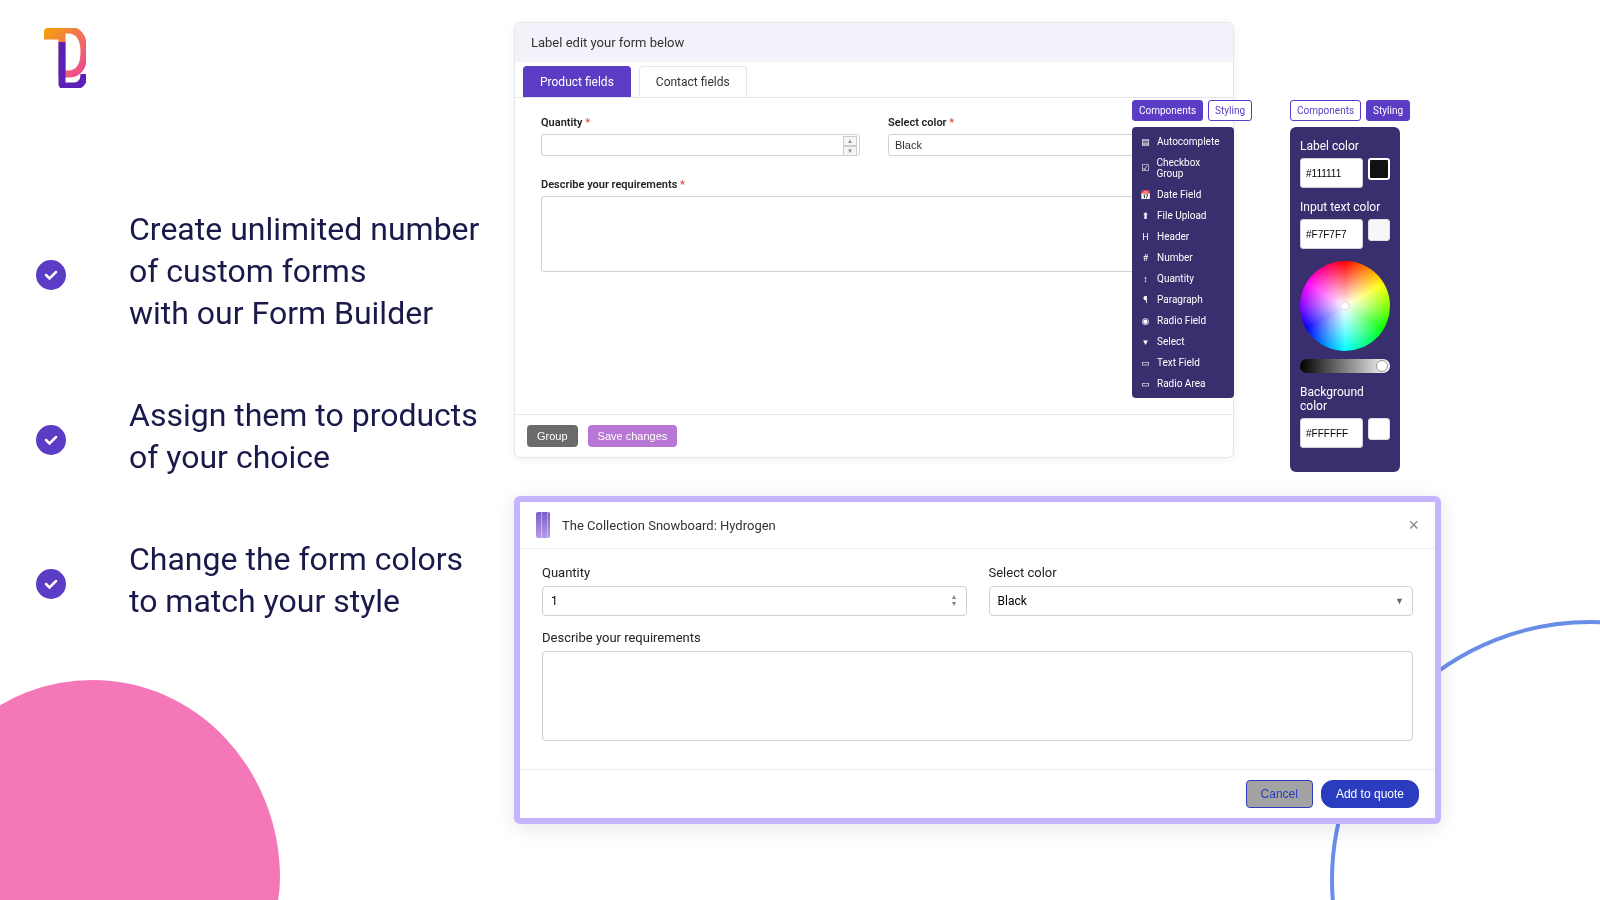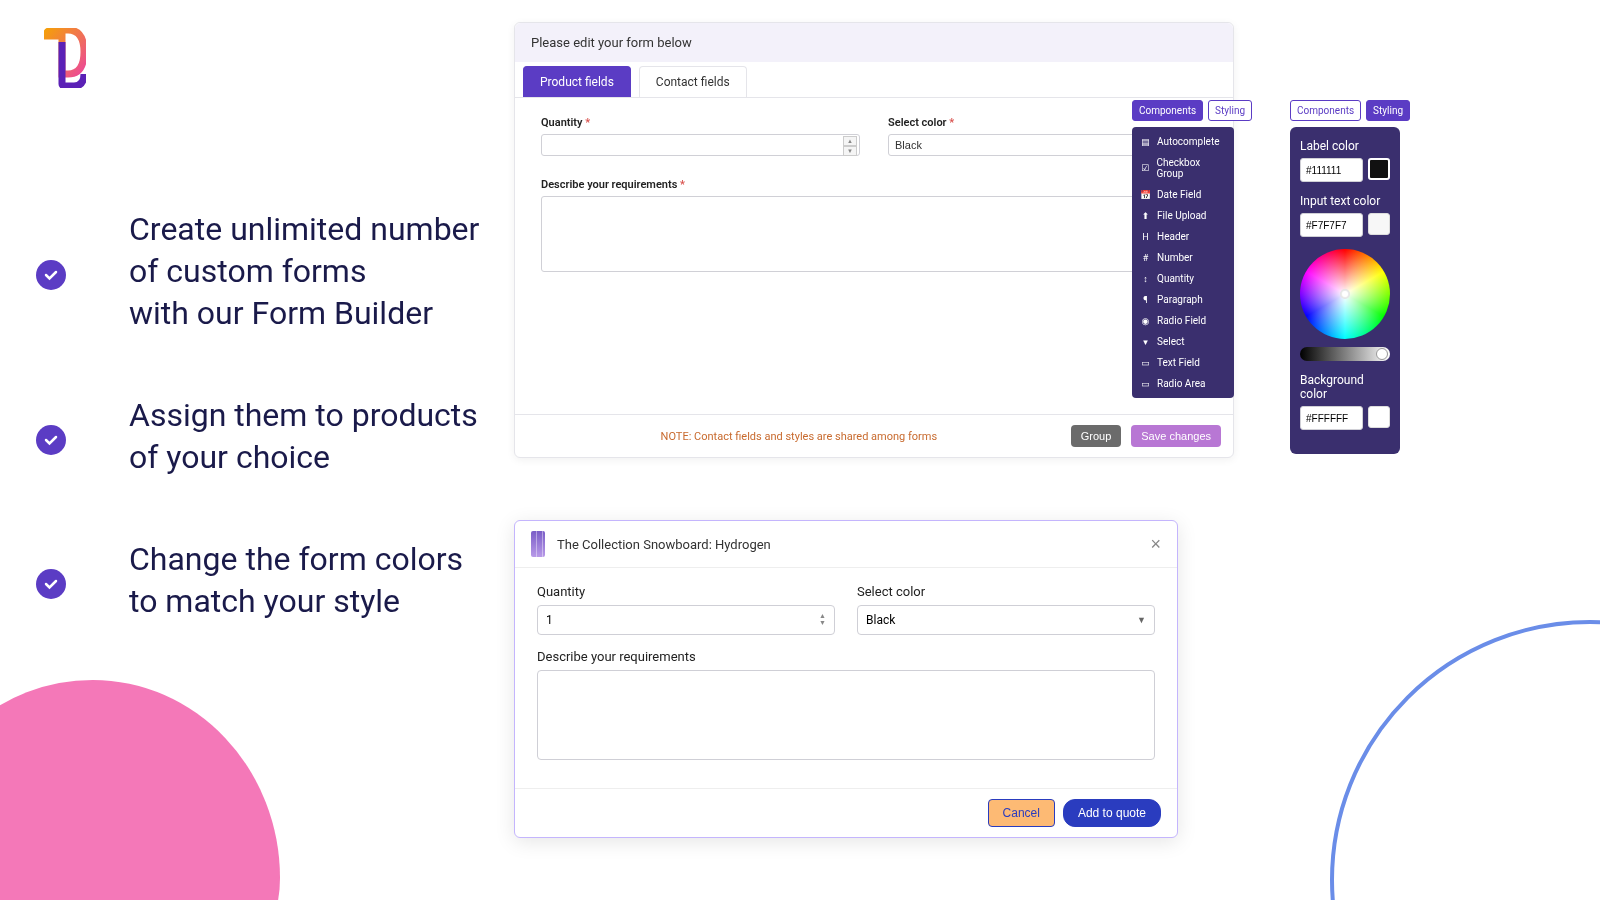--- a/index.html
+++ b/index.html
@@ -56,50 +56,50 @@
 .palette-list { background: #3a2f6e; border-radius: 4px; padding: 4px 0; }
 .palette-item { display: flex; align-items: center; gap: 6px; padding: 5px 8px; font-size: 10px; color: #fff; cursor: pointer; }
 .palette-item .pi-icon { width: 11px; height: 11px; display: inline-flex; align-items: center; justify-content: center; font-size: 9px; }
 
 
 .style-panel { position: absolute; left: 1290px; top: 100px; width: 110px; }
 .style-tabs { display: flex; gap: 5px; margin-bottom: 6px; }
 .style-body { background: #3a2f6e; border-radius: 6px; padding: 12px 10px; color: #fff; }
 .style-label { font-size: 12px; margin-bottom: 5px; display: block; }
 .color-row { display: flex; gap: 5px; margin-bottom: 12px; }
-.color-row input { flex: 1; height: 24px; border: 1px solid #d0d0d6; border-radius: 3px; font-size: 10px; padding: 0 5px; min-width: 0; }
+.color-row input { flex: 1; height: 30px; border: 1px solid #d0d0d6; border-radius: 3px; font-size: 10px; padding: 0 5px; min-width: 0; }
 .swatch { width: 22px; height: 22px; border: 2px solid #fff; border-radius: 3px; flex-shrink: 0; }
 .swatch.black { background: #111111; }
 .swatch.white { background: #ffffff; border: 1px solid #ddd; }
 .swatch.grey { background: #f7f7f7; border: 1px solid #ddd; }
 .wheel { width: 90px; height: 90px; border-radius: 50%; margin: 4px auto 8px; position: relative; background: conic-gradient(red, yellow, lime, cyan, blue, magenta, red); }
 .wheel::after { content:""; position:absolute; inset:0; border-radius:50%; background: radial-gradient(circle, #fff 0%, rgba(255,255,255,0) 70%); }
 .wheel-handle { position: absolute; width: 10px; height: 10px; border: 2px solid #000; border-radius: 50%; background: #fff; left: 50%; top: 50%; transform: translate(-50%,-50%); }
 .value-slider { height: 14px; border-radius: 7px; background: linear-gradient(to right, #000, #fff); position: relative; margin-bottom: 12px; }
 .value-slider .handle { position: absolute; right: 2px; top: 1px; width: 12px; height: 12px; border-radius: 50%; background: #fff; border: 1px solid #999; }
 
 
-.modal { position: absolute; left: 514px; top: 520px; width: 664px; background: #fff; border: 1px solid #c4b5fd; border-radius: 6px; box-shadow: 0 4px 20px rgba(0,0,0,0.1); }
+.modal { position: absolute; left: 514px; top: 496px; width: 927px; background: #fff; border: 6px solid #c4b5fd; border-radius: 6px; box-shadow: 0 4px 20px rgba(0,0,0,0.1); }
 .modal-header { display: flex; align-items: center; padding: 10px 16px; border-bottom: 1px solid #eee; }
 .product-thumb { width: 14px; height: 26px; background: linear-gradient(#7a5dc7, #b89ae8); border-radius: 2px; margin-right: 12px; display: flex; }
 .product-thumb span { width: 6px; border-right: 1px solid rgba(255,255,255,0.4); }
 .modal-title { flex: 1; font-size: 13px; color: #333; }
 .modal-close { font-size: 18px; color: #888; cursor: pointer; background: none; border: none; }
 .modal-body { padding: 16px 22px 10px; }
 .mrow { display: flex; gap: 22px; margin-bottom: 14px; }
 .mfield { flex: 1; }
 .mfield label { display: block; font-size: 13px; color: #222; margin-bottom: 6px; }
 .mfield .minput { width: 100%; height: 30px; border: 1px solid #cfcfd6; border-radius: 4px; font-size: 12px; padding: 0 8px; background: #fff; position: relative; }
 .mfield .num { display:flex; align-items:center; justify-content: space-between; }
 .mfield .num .sp { display:flex; flex-direction:column; font-size:7px; color:#888; line-height:7px;}
 .mfield .sel { display:flex; align-items:center; justify-content: space-between; }
 .mfield .sel .chev { font-size: 9px; color:#666; }
 .mfield textarea { width: 100%; height: 90px; border: 1px solid #cfcfd6; border-radius: 4px; font-size: 12px; padding: 8px; resize: none; }
 .modal-footer { display: flex; justify-content: flex-end; gap: 8px; padding: 10px 16px; border-top: 1px solid #eee; }
-.btn-outline { background: #fdba74; border: 1px solid #2a3cbf; color: #2a3cbf; padding: 6px 14px; font-size: 12px; border-radius: 4px; cursor: pointer; }
+.btn-outline { background: #a3a3a3; border: 1px solid #2a3cbf; color: #2a3cbf; padding: 6px 14px; font-size: 12px; border-radius: 4px; cursor: pointer; }
 .btn-primary { background: #2a3cbf; border: 1px solid #2a3cbf; color: #fff; padding: 6px 14px; font-size: 12px; border-radius: 12px; cursor: pointer; }
 </style>
 </head>
 <body>
 
 <div class="logo">
   <svg viewBox="0 0 42 60">
     <path d="M2 8 Q2 2 10 2 L24 2 Q40 2 40 24 Q40 46 24 46 L18 46 L18 8 Z" fill="none" stroke="url(#g1)" stroke-width="7"></path>
     <path d="M18 14 L18 56 Q18 58 22 58 L30 58 Q40 58 40 46" fill="none" stroke="#5b21b6" stroke-width="7"></path>
     <defs>
@@ -135,21 +135,21 @@
         </svg>
     </div>
     <div class="feature-text">Change the form colors to match your style</div>
   </div>
 </div>
 
 <div class="pink-blob"></div>
 <div class="blue-arc"></div>
 
 <div class="builder">
-  <div class="builder-header">Please edit your form below</div>
+  <div class="builder-header">Label edit your form below</div>
   <div class="builder-tabs">
     <div class="builder-tab active">Product fields</div>
     <div class="builder-tab">Contact fields</div>
   </div>
   <div class="builder-body">
     <div class="form-canvas">
       <div class="field-row">
         <div class="field">
           <label><span>Quantity</span> <span class="req">*</span></label>
           <div class="num-input minput">
@@ -167,21 +167,20 @@
       </div>
       <div class="field-row">
         <div class="field full">
           <label><span>Describe your requirements</span> <span class="req">*</span></label>
           <textarea style=""></textarea>
         </div>
       </div>
     </div>
   </div>
   <div class="builder-footer">
-    <div class="footer-note">NOTE: Contact fields and styles are shared among forms</div>
     <div>
       <button class="btn btn-close">Group</button>
       <button class="btn btn-save">Save changes</button>
     </div>
   </div>
 </div>
 
 <div class="palette">
   <div class="palette-tabs">
     <div class="ptab active">Components</div>

